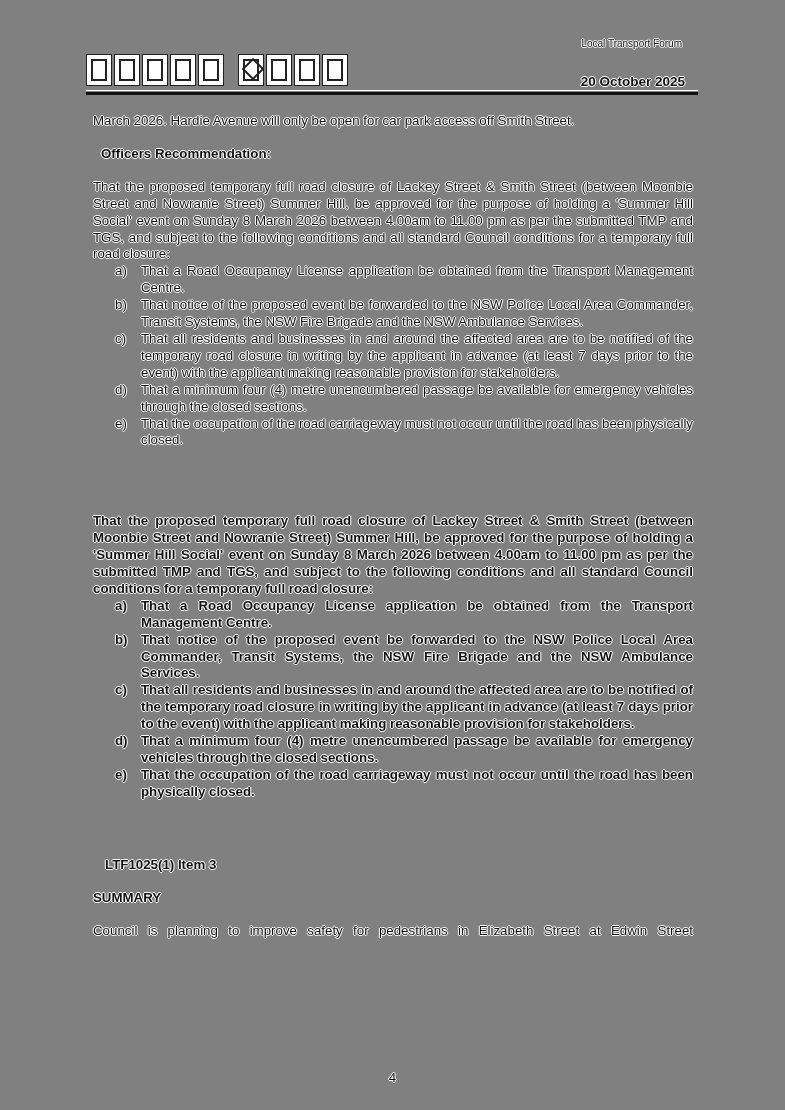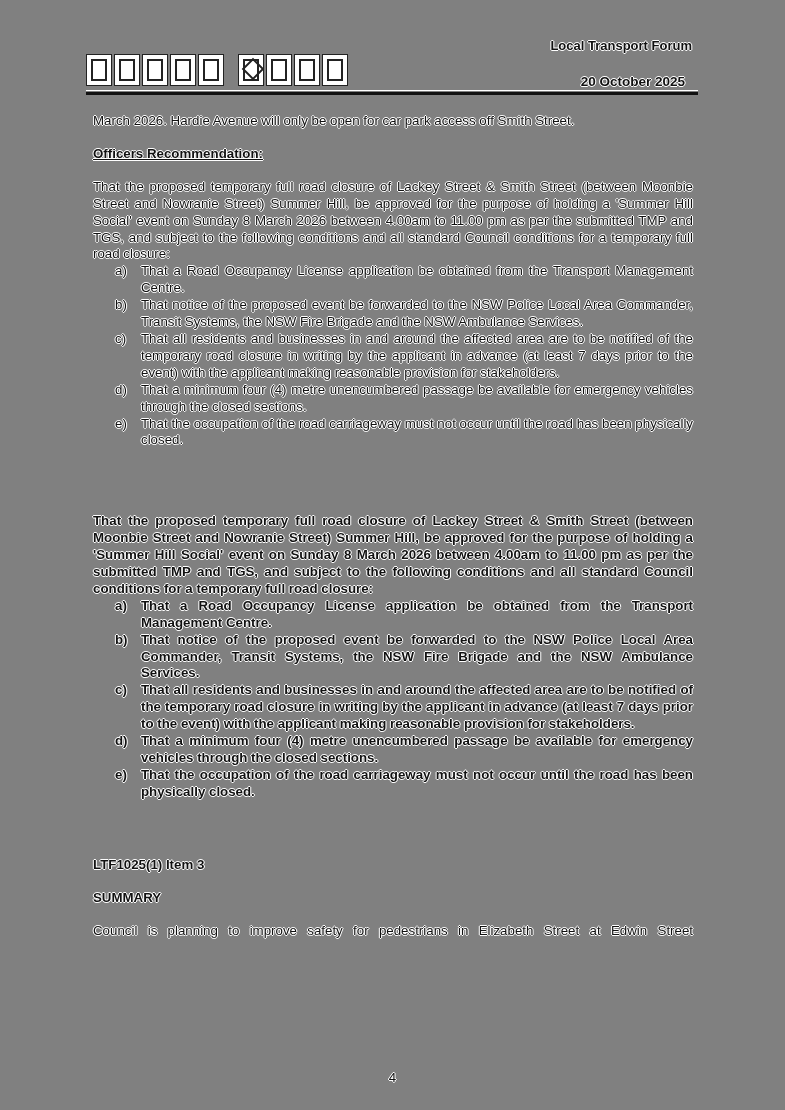--- a/index.html
+++ b/index.html
@@ -20,24 +20,24 @@
     }
     .header {
       position: absolute;
       left: 86px;
       top: 30px;
       width: 612px;
       height: 65px;
     }
     .forum-title {
       position: absolute;
-      right: 6px;
+      right: 16px;
       top: 8px;
-      font-size: 13px;
-      font-weight: bold;
+      font-size: 10px;
+      font-weight: normal;
     }
     .forum-date {
       position: absolute;
       right: 13px;
       top: 44px;
       font-size: 13.5px;
       font-weight: bold;
     }
     .logo {
       position: absolute;
@@ -88,41 +88,42 @@
       font-size: 13.3px;
       line-height: 16.9px;
     }
     p {
       margin: 0;
       text-align: justify;
     }
     .gap-s { height: 16px; }
     .heading {
       font-weight: bold;
-      text-decoration: underline;
+      margin-left: 8px;
     }
     ol.cond {
       list-style: none;
       margin: 0;
       padding: 0 0 0 22px;
     }
     ol.cond li {
       position: relative;
       padding-left: 26px;
       text-align: justify;
     }
     ol.cond li .marker {
       position: absolute;
       left: 0;
       top: 0;
     }
     .bold { font-weight: bold; }
     .item-row {
       display: flex;
       font-weight: bold;
+      margin-left: 12px;
     }
     .item-code {
       width: 112px;
       flex: none;
     }
     .item-title {
       text-align: justify;
     }
     .page-num {
       position: absolute;

